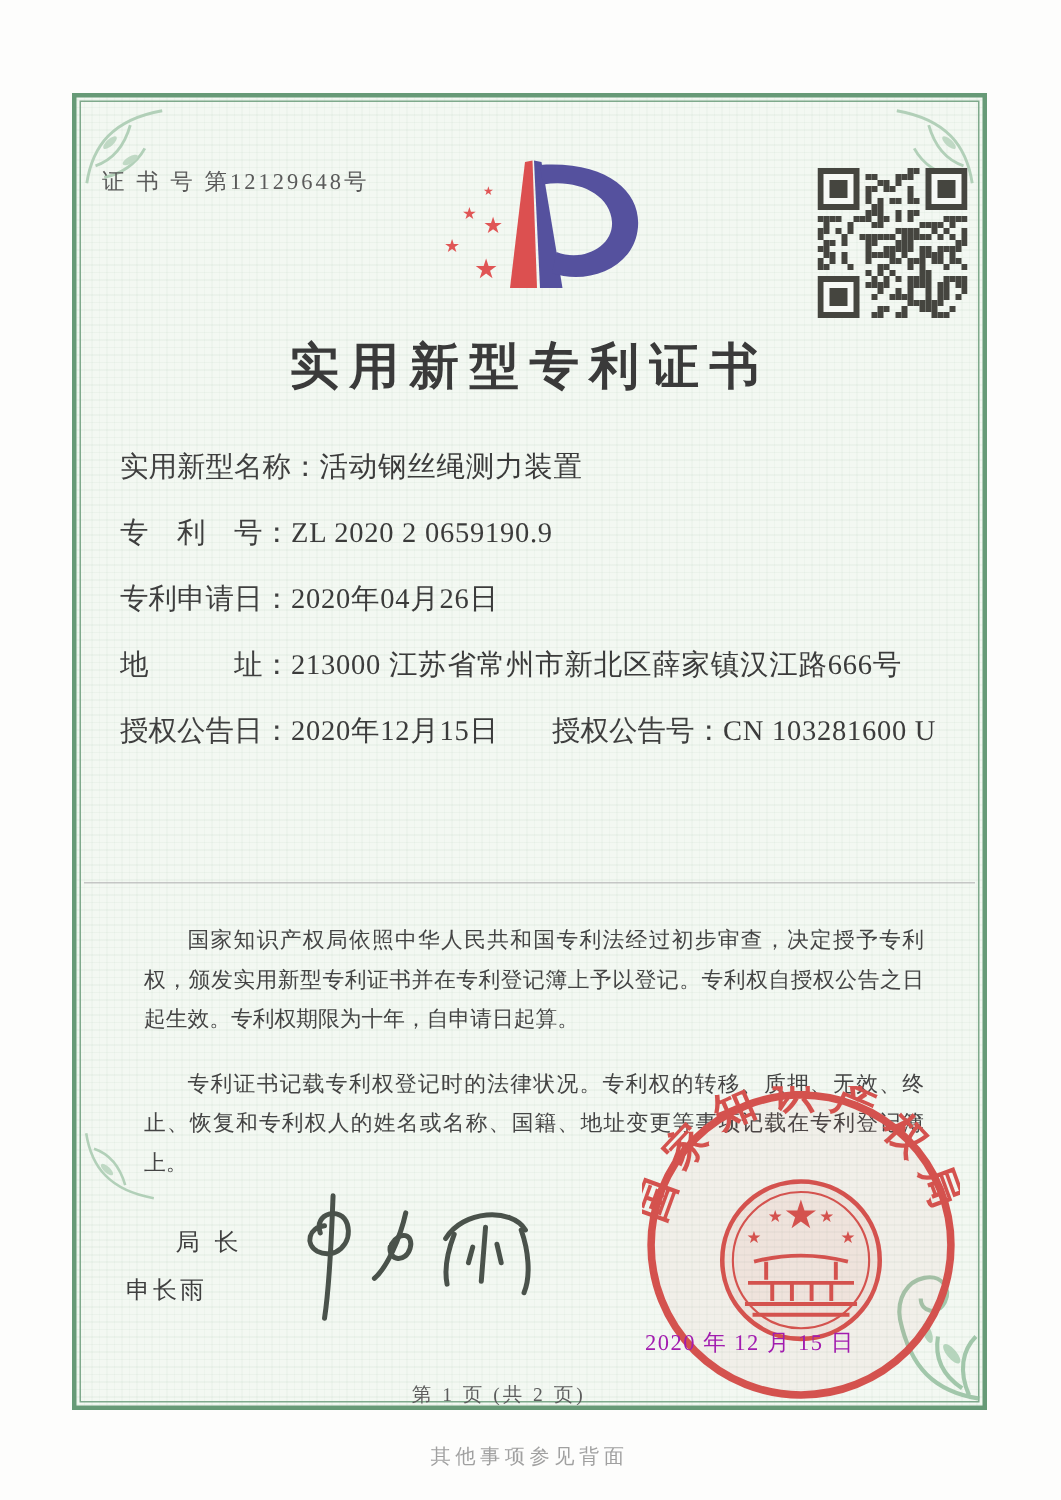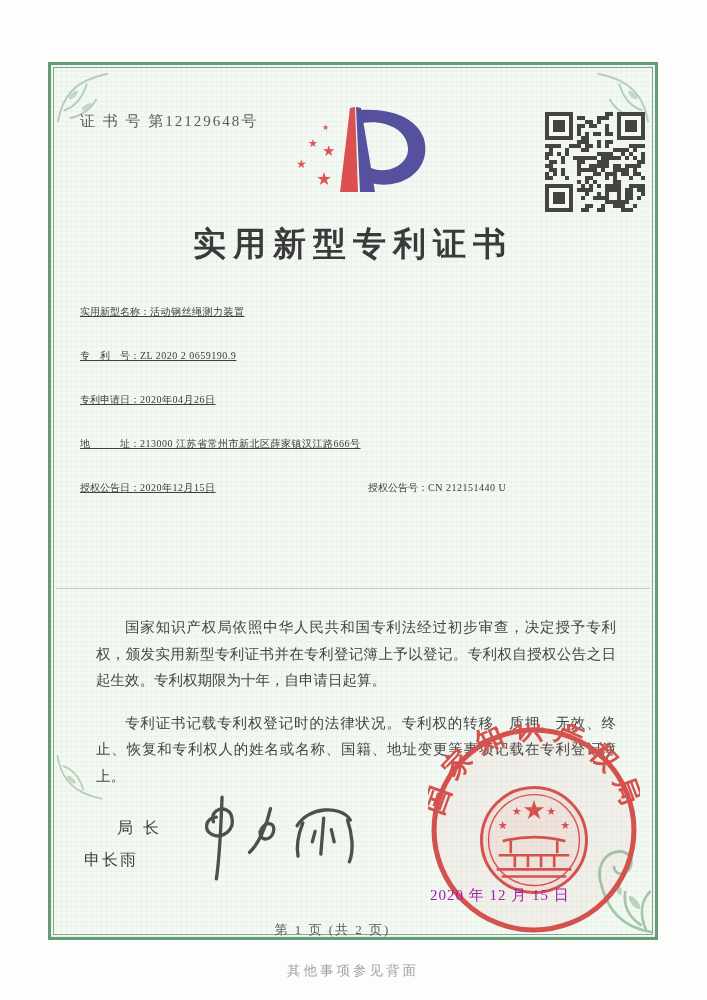--- a/index.html
+++ b/index.html
@@ -18,34 +18,34 @@
       repeating-linear-gradient(0deg,  rgba(130,170,140,.07) 0 1px, transparent 1px 5px),
       repeating-linear-gradient(90deg, rgba(130,170,140,.05) 0 1px, transparent 1px 5px);
   }
   .frame::after {
     content:""; position:absolute; inset:2px;
     border:1px solid #7fa98c; pointer-events:none;
   }
   .orn { position:absolute; opacity:.8; }
 
   .cert-no {
-    position:absolute; left:80px; top:112px;
+    position:absolute; left:68px; top:112px;
     font-size:15px; letter-spacing:2px; color:#5a5a5a;
   }
   .logo { position:absolute; left:270px; top:98px; width:180px; height:110px; }
   .logo .star { position:absolute; color:#e05555; line-height:1; }
   .qr { position:absolute; left:545px; top:112px; width:100px; height:100px; }
 
   .title {
     position:absolute; left:48px; top:222px; width:610px; margin:0;
     text-align:center; font-size:33px; font-weight:bold;
     letter-spacing:7px; color:#3a3a3a;
   }
 
-  .fields { position:absolute; left:80px; top:302px; width:552px; font-size:10px;text-decoration:underline; }
+  .fields { position:absolute; left:80px; top:302px; width:552px; font-size:19px; }
   .row { position:relative; height:44px; line-height:20px; white-space:nowrap; }
   .lbl { color:#3f3f3f; }
   .val { color:#3b3b3b; letter-spacing:.5px; }
   .grant-no-pair { position:absolute; left:288px; top:0; }
 
   .rule {
     position:absolute; left:56px; top:588px; width:594px; height:1px;
     background:#b5b5b5; opacity:.75;
   }
   .body-text {
@@ -343,21 +343,21 @@
     </div>
     <div class="row">
       <span class="lbl">专利申请日：</span><span class="val">2020年04月26日</span>
     </div>
     <div class="row">
       <span class="lbl">地　　　址：</span><span class="val">213000 江苏省常州市新北区薛家镇汉江路666号</span>
     </div>
     <div class="row">
       <span class="lbl">授权公告日：</span><span class="val">2020年12月15日</span>
       <span class="grant-no-pair">
-        <span class="lbl">授权公告号：</span><span class="val">CN 212151440 U</span>
+        <span class="lbl">授权公告号：</span><span class="val">CN 103281600 U</span>
       </span>
     </div>
   </div>
 
   <div class="rule"></div>
 
   <div class="body-text">
     <p>国家知识产权局依照中华人民共和国专利法经过初步审查，决定授予专利权，颁发实用新型专利证书并在专利登记簿上予以登记。专利权自授权公告之日起生效。专利权期限为十年，自申请日起算。</p>
     <p>专利证书记载专利权登记时的法律状况。专利权的转移、质押、无效、终止、恢复和专利权人的姓名或名称、国籍、地址变更等事项记载在专利登记簿上。</p>
   </div>

